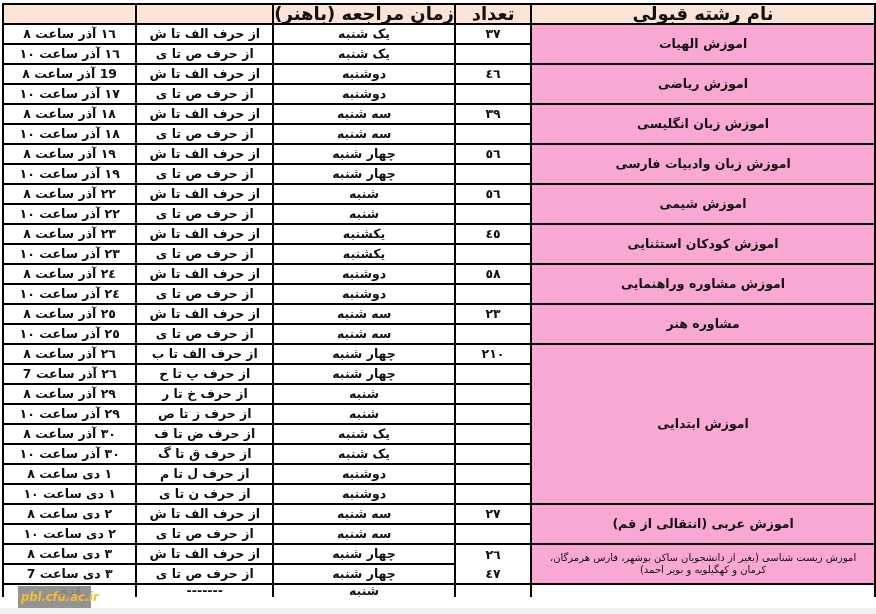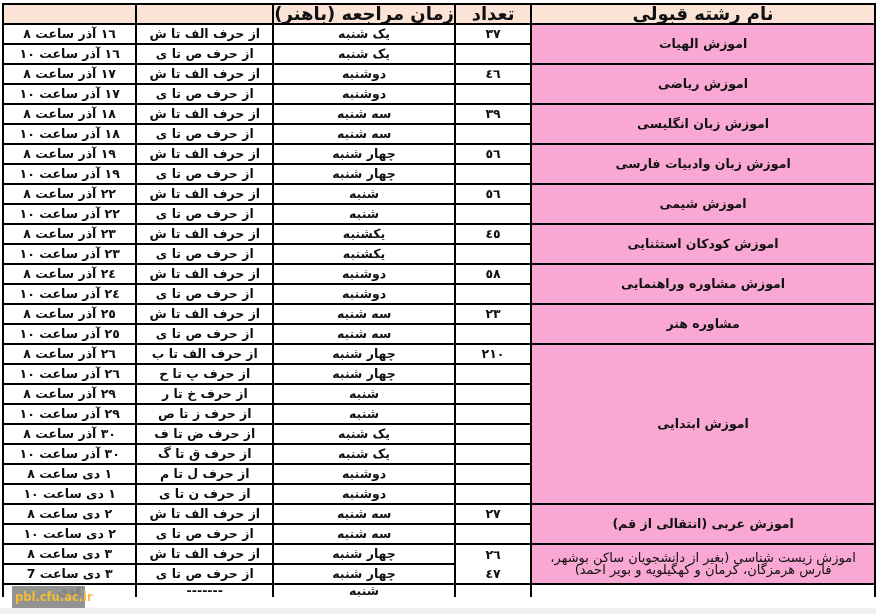--- a/index.html
+++ b/index.html
@@ -12,27 +12,27 @@
   }
   table.sched td, table.sched th {
     border: 2px solid #000; padding: 0; height: 18px;
     text-align: center; vertical-align: middle;
     font-size: 12.5px; font-weight: bold; color: #111;
     direction: rtl; white-space: nowrap; overflow: hidden;
     line-height: 16px;
   }
   table.sched th { background: #fbe3d6; font-size: 18px; }
   td.major { font-size: 14px; background: #f9a8d4; }
-  td.major.small { font-size: 13px; font-weight: normal; white-space: normal; line-height: 12px; padding: 0 4px; }
+  td.major.small { font-size: 10px; font-weight: normal; white-space: normal; line-height: 12px; padding: 0 4px; }
   td.count { vertical-align: top; }
   td.count.mid { vertical-align: middle; margin-top: 12px; }
   tr.partial td { height: 10px; line-height: 12px; border-bottom: none; }
   .watermark {
-    position: absolute; left: 12px; top: 586px; height: 22px; width: 73px;
-    background: #8a8a88; color: #f3b82a; font-weight: bold;
+    position: absolute; left: 18px; top: 586px; height: 22px; width: 73px;
+    background: #8a8a88; color: #f3b82a; font-style: italic; font-weight: bold;
     font-size: 11.5px; line-height: 22px; padding-left: 3px; box-sizing: border-box;
     font-family: "DejaVu Sans", sans-serif; opacity: 0.92;
   }
   .bottom-strip { position: absolute; left: 0; top: 608px; width: 876px; height: 6px; background: #efefef; }
 </style>
 </head>
 <body>
 
 <table class="sched">
   <colgroup>
@@ -61,21 +61,21 @@
       <td class="major" rowspan="2">اموزش الهیات</td>
     </tr>
     <tr>
       <td>١٦ آذر ساعت ١٠</td>
       <td>از حرف ص تا ی</td>
       <td>یک شنبه</td>
       <td></td>
     </tr>
 
     <tr>
-      <td>١٧ آذر ساعت ٨</td>
+      <td>19 آذر ساعت ٨</td>
       <td>از حرف الف تا ش</td>
       <td>دوشنبه</td>
       <td class="count">٤٦</td>
       <td class="major" rowspan="2">اموزش ریاضی</td>
     </tr>
     <tr>
       <td>١٧ آذر ساعت ١٠</td>
       <td>از حرف ص تا ی</td>
       <td>دوشنبه</td>
       <td></td>
@@ -166,21 +166,21 @@
     </tr>
 
     <tr>
       <td>٢٦ آذر ساعت ٨</td>
       <td>از حرف الف تا ب</td>
       <td>چهار شنبه</td>
       <td class="count">٢١٠</td>
       <td class="major" rowspan="8">اموزش ابتدایی</td>
     </tr>
     <tr>
-      <td>٢٦ آذر ساعت ١٠</td>
+      <td>٢٦ آذر ساعت 7</td>
       <td>از حرف پ تا ح</td>
       <td>چهار شنبه</td>
       <td></td>
     </tr>
     <tr>
       <td>٢٩ آذر ساعت ٨</td>
       <td>از حرف خ  تا ر</td>
       <td>شنبه</td>
       <td></td>
     </tr>

